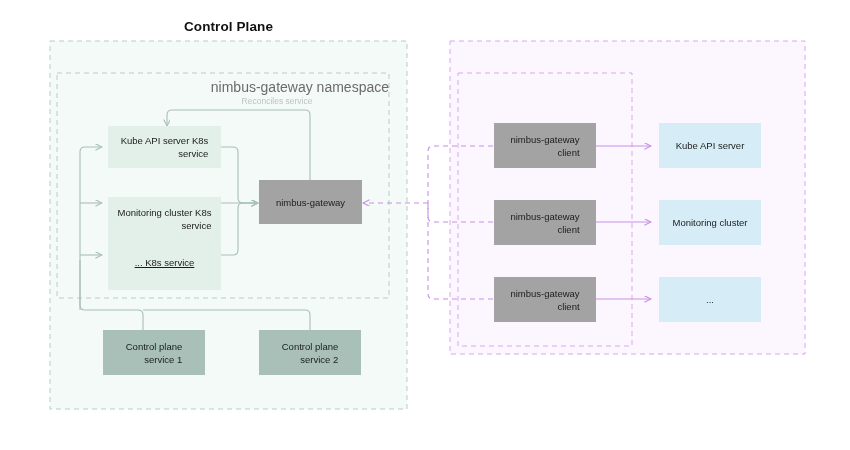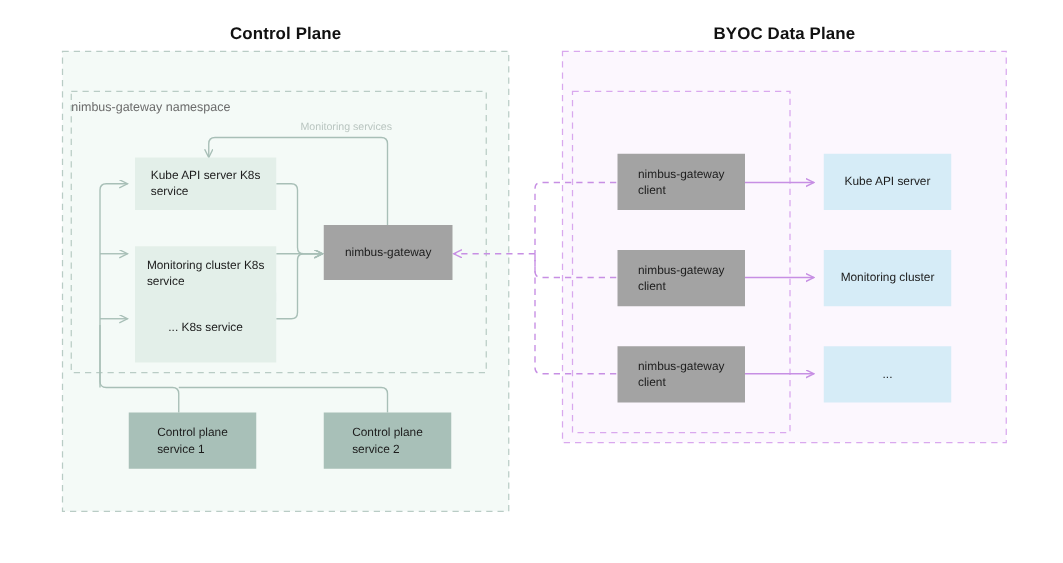--- a/index.html
+++ b/index.html
@@ -10,29 +10,29 @@
     overflow:hidden;
   }
   #stage{position:relative;width:850px;height:450px;border-radius:17px;}
   svg.layer{position:absolute;left:0;top:0;width:850px;height:450px;pointer-events:none;}
 
   .panel-title{
     position:absolute;font-size:13.5px;font-weight:bold;color:#111111;
     text-align:center;letter-spacing:.1px;white-space:nowrap;
   }
   .grp-label{
-    position:absolute;font-size:10px;color:#6b6b6b;text-align:left;
+    position:absolute;font-size:14px;color:#6b6b6b;text-align:right;
     line-height:14px;white-space:pre-line;
   }
   .edge-label{
     position:absolute;font-size:8.5px;color:#b9c5c0;text-align:center;white-space:nowrap;
   }
   .node{
     position:absolute;display:flex;align-items:center;justify-content:center;
-    text-align:left;line-height:13px;color:#1c1c1c;font-size:9.5px;
+    text-align:right;line-height:13px;color:#1c1c1c;font-size:9.5px;
     padding:0 6px;box-sizing:border-box;white-space:pre-line;
   }
   .n-mint{background:#e3efe9;}
   .n-sage{background:#a8c0b8;}
   .n-violet{background:#a3a3a3;}
   .n-blue{background:#d6ecf7;}
 </style>
 </head>
 <body>
 
@@ -82,30 +82,29 @@
     </g>
 
     <g fill="none" stroke="#c78fe4" stroke-width="1.1">
       <path d="M596,146 L651,146" marker-end="url(#ah-purple)"></path>
       <path d="M596,222 L651,222" marker-end="url(#ah-purple)"></path>
       <path d="M596,299 L651,299" marker-end="url(#ah-purple)"></path>
     </g>
   </svg>
 
   <div class="panel-title" style="left:50px;top:19px;width:357px;">Control Plane</div>
-  <div class="panel-title" style="left:450px;top:19px;width:355px;">BYOC Data Plane</div>
 
   <div class="grp-label" style="left:57px;top:80px;width:332px;">nimbus-gateway namespace</div>
-  <div class="edge-label" style="left:167px;top:96px;width:220px;">Monitoring services</div>
+  <div class="edge-label" style="left:167px;top:96px;width:220px;">Reconciles service</div>
 
   <div class="node n-mint" style="left:108px;top:126px;width:113px;height:42px;">Kube API server K8s
 service</div>
   <div class="node n-mint" style="left:108px;top:197px;width:113px;height:44px;">Monitoring cluster K8s
 service</div>
-  <div class="node n-mint" style="left:108px;top:234px;width:113px;height:56px;">... K8s service</div>
+  <div class="node n-mint" style="left:108px;top:234px;width:113px;height:56px;text-decoration:underline;">... K8s service</div>
 
   <div class="node n-violet" style="left:259px;top:180px;width:103px;height:44px;">nimbus-gateway</div>
 
   <div class="node n-sage" style="left:103px;top:330px;width:102px;height:45px;">Control plane
 service 1</div>
   <div class="node n-sage" style="left:259px;top:330px;width:102px;height:45px;">Control plane
 service 2</div>
 
   <div class="node n-violet" style="left:494px;top:123px;width:102px;height:45px;">nimbus-gateway
 client</div>

